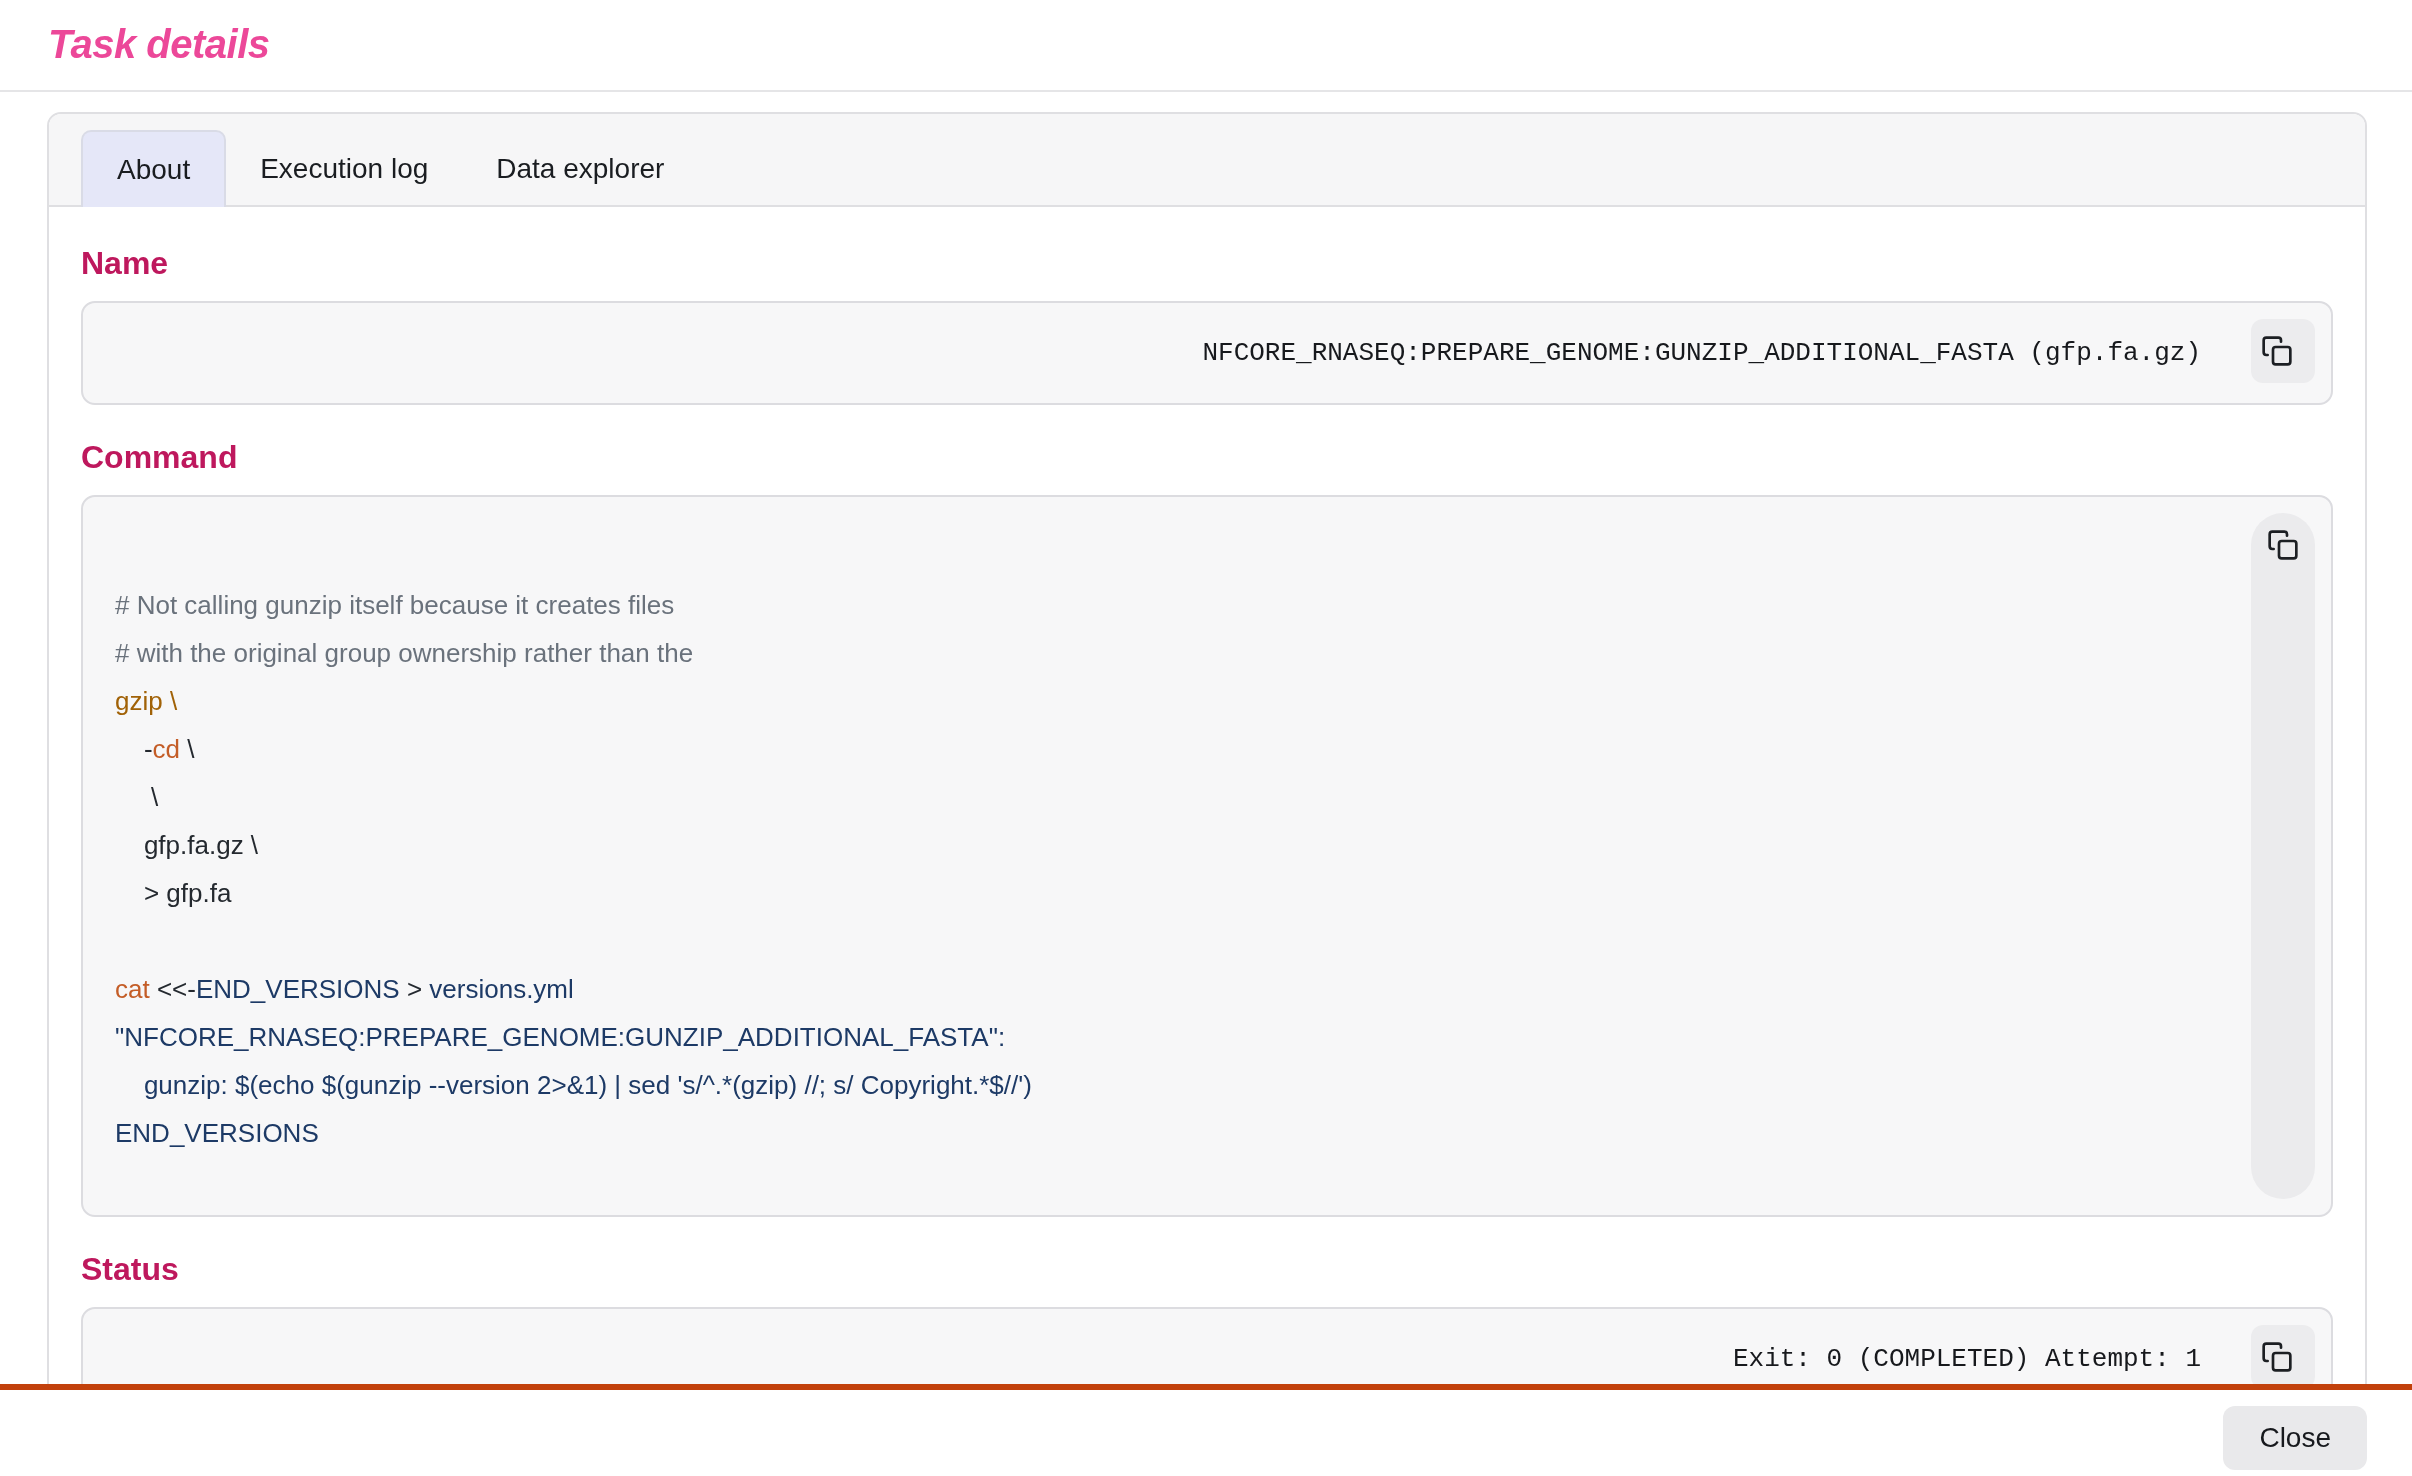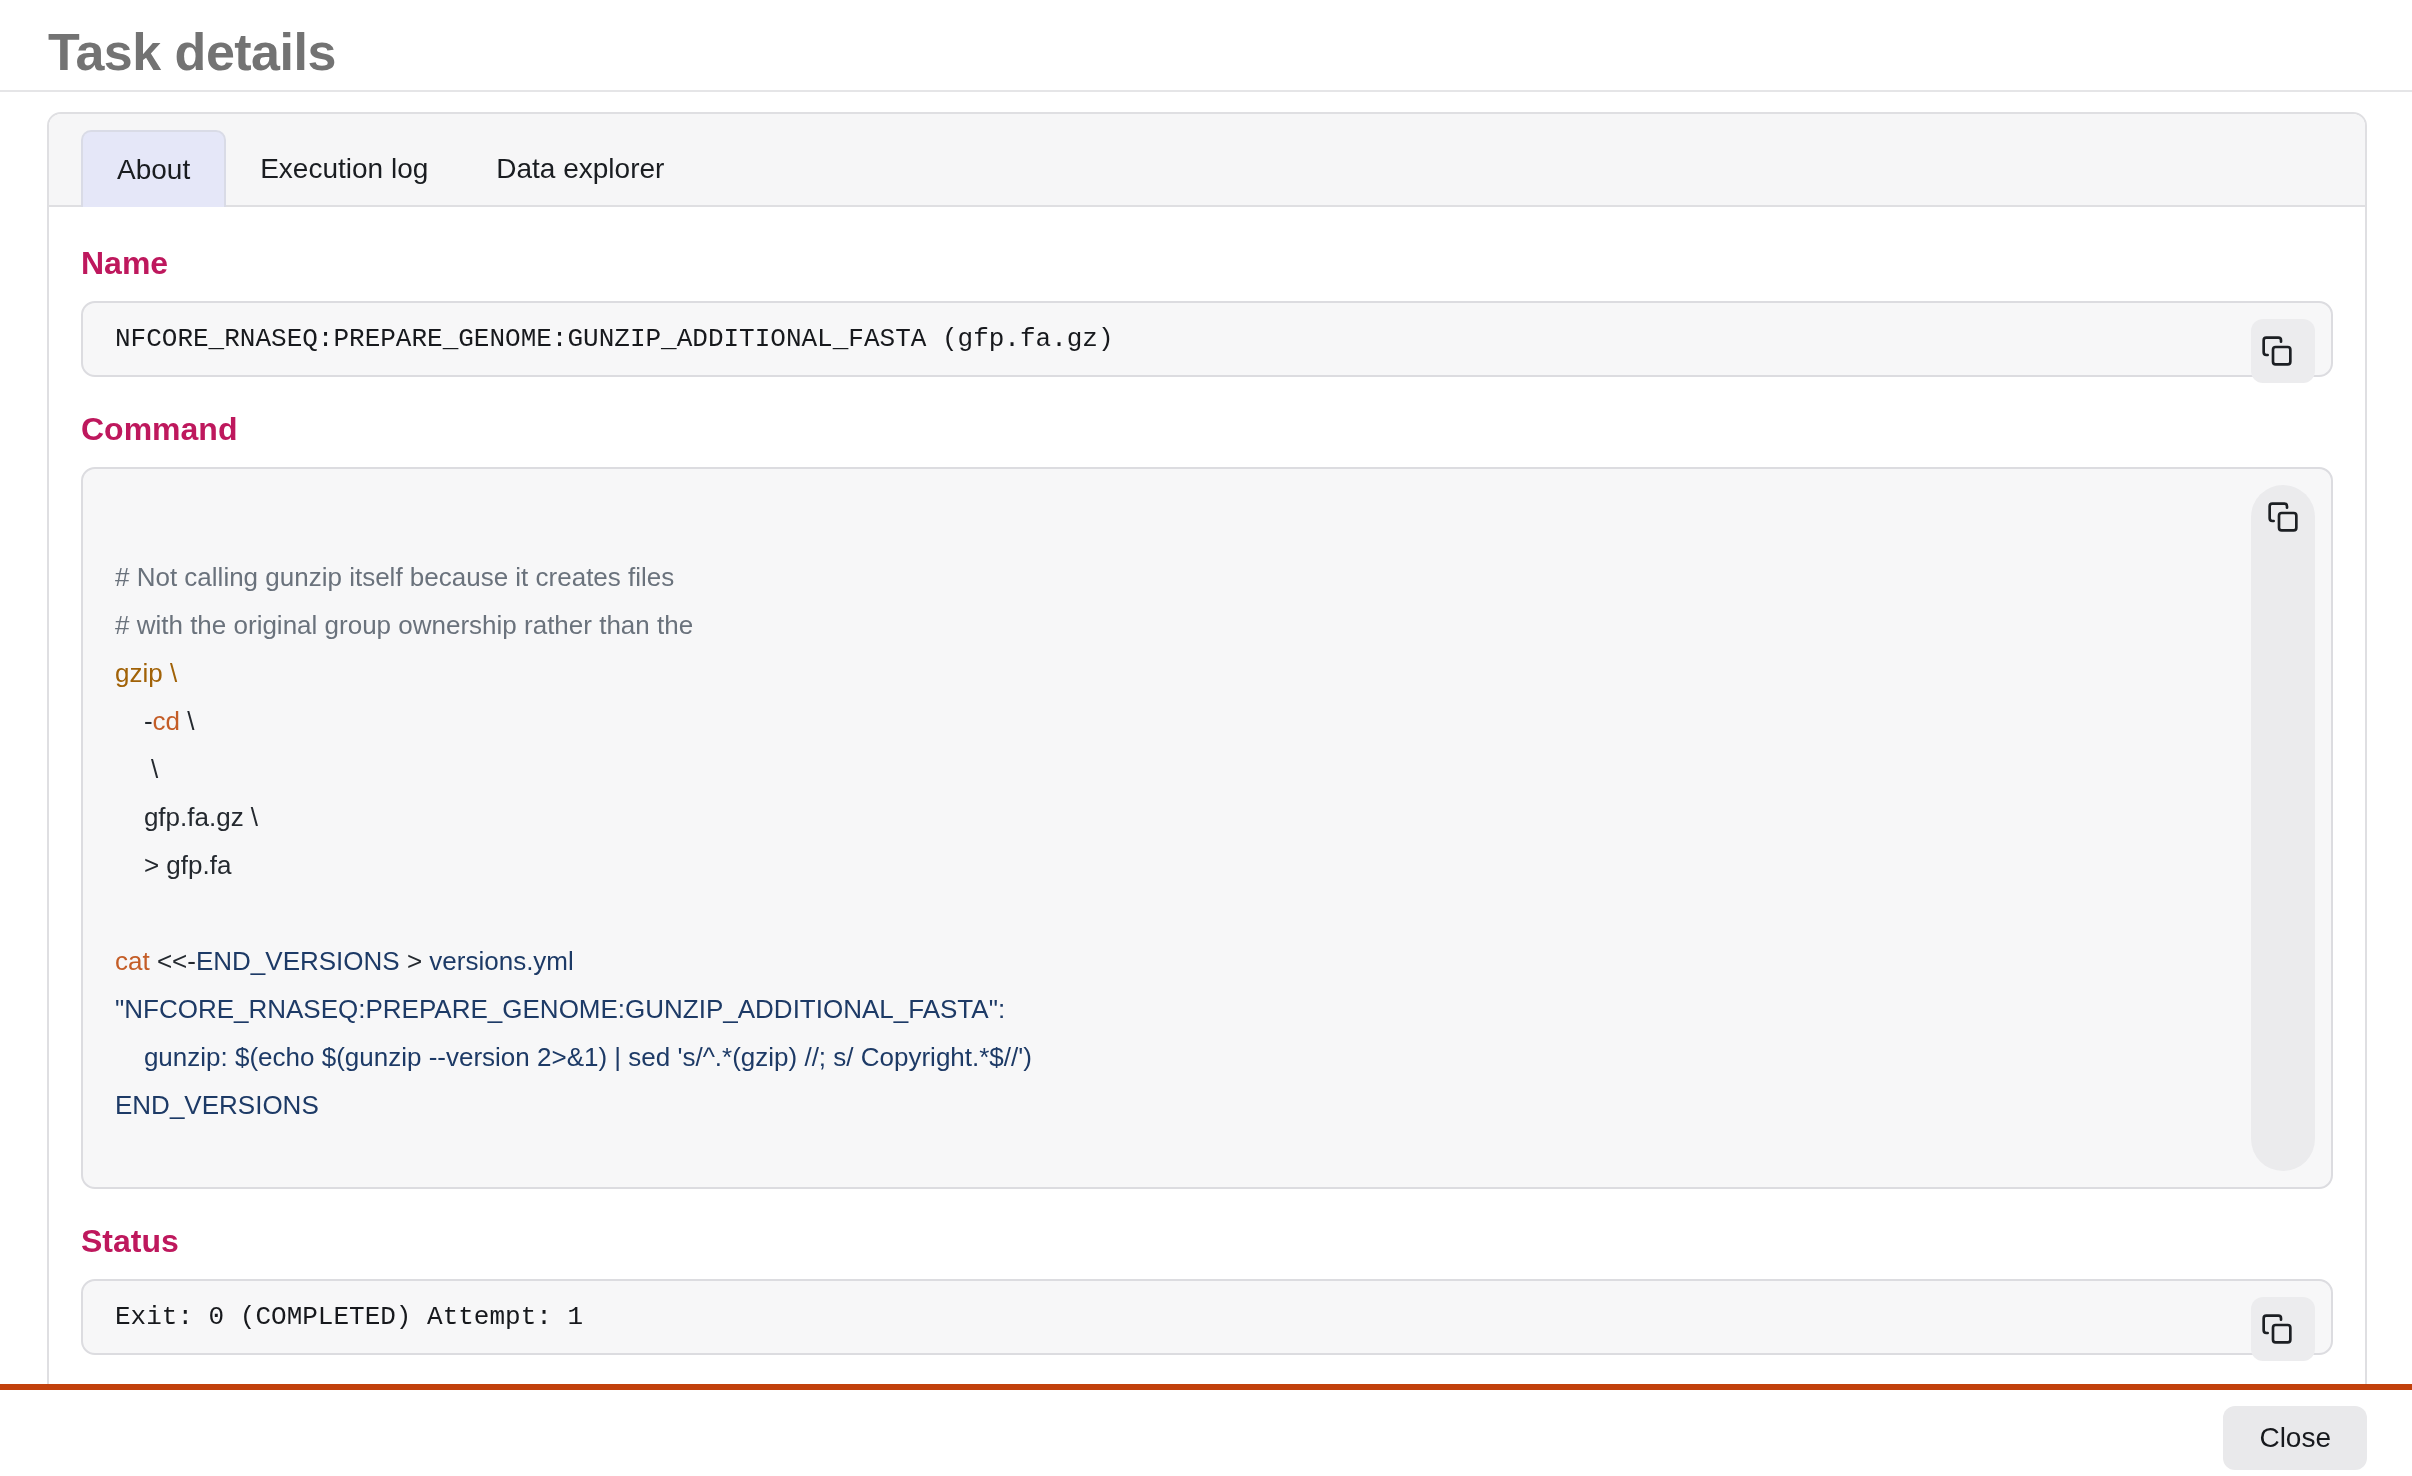--- a/index.html
+++ b/index.html
@@ -11,24 +11,25 @@
     position:relative;
     overflow:hidden;
   }
   .modal-header {
     height:92px;
     padding:22px 48px;
     border-bottom:2px solid #e5e5e7;
     background:#fff;
   }
   .modal-title {
-    font-size:52px;
+    font-size:40px;
     font-weight:700;
-    color:#737373;
+    color:#ec4899;
     letter-spacing:-0.5px;
+    font-style:italic;
   }
   .modal-main {
     position:absolute;
     top:94px; bottom:92px; left:0; right:0;
     overflow:hidden;
     padding:18px 45px 0 47px;
     background:#fff;
   }
   .card {
     border:2px solid #dfdfe2;
@@ -77,28 +78,29 @@
     margin:36px 0 22px 0;
   }
   .section-heading.first { margin-top:0; }
   .value-box {
     position:relative;
     background:#f7f7f8;
     border:2px solid #dcdce0;
     border-radius:14px;
   }
   .oneline-box {
-    height:76px;
+    height:104px;
     display:flex;
     align-items:center;
     padding:0 130px 0 32px;
     font-family:"Liberation Mono", monospace;
     font-size:26px;
     color:#17191d;
     white-space:pre;
+    justify-content:flex-end;
   }
   .copy-btn {
     position:absolute;
     top:16px; right:16px;
     width:64px; height:64px;
     background:#ececee;
     border:none;
     border-radius:12px;
     display:flex;
     align-items:center;

